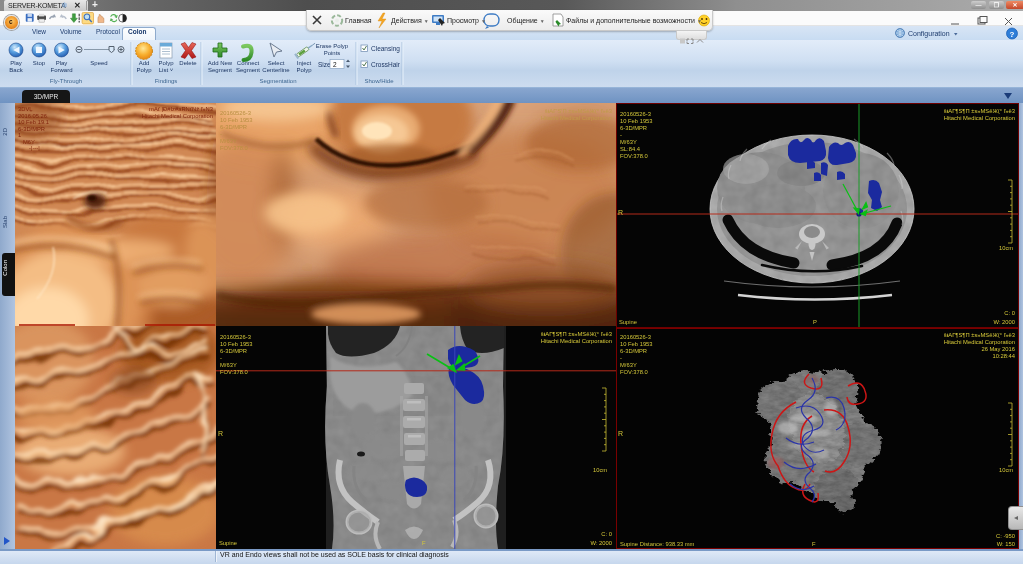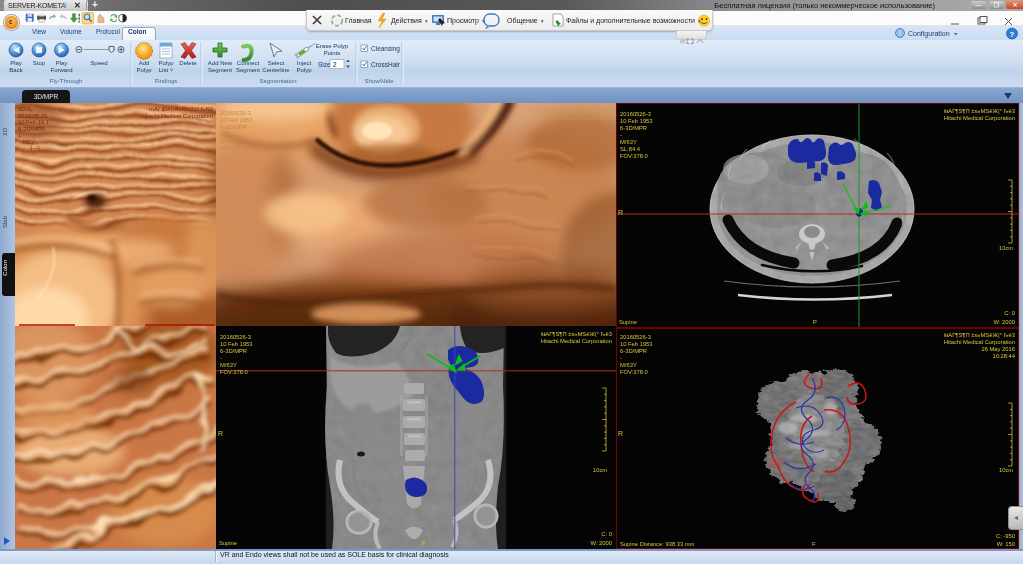--- a/index.html
+++ b/index.html
@@ -57,21 +57,20 @@
 </style></head>
 <body>
 <div id="page">
 
   <div id="tabbar" class="abs"></div>
   <div id="tab1" class="abs">SERVER-KOMETA</div>
   <div id="tabstar" class="abs">❄</div>
   <div id="tabx" class="abs">✕</div>
   <div id="tabsep" class="abs"></div>
   <div id="tabplus" class="abs">+</div>
-  <div id="lic" class="abs">Бесплатная лицензия (только некоммерческое использование)</div>
   <div id="wmin" class="abs wbtn">
       <span>—</span>
     </div>
   <div id="wres" class="abs wbtn">
       <span>❐</span>
     </div>
   <div id="wcls" class="abs wbtn">
       <span>✕</span>
     </div>
 

